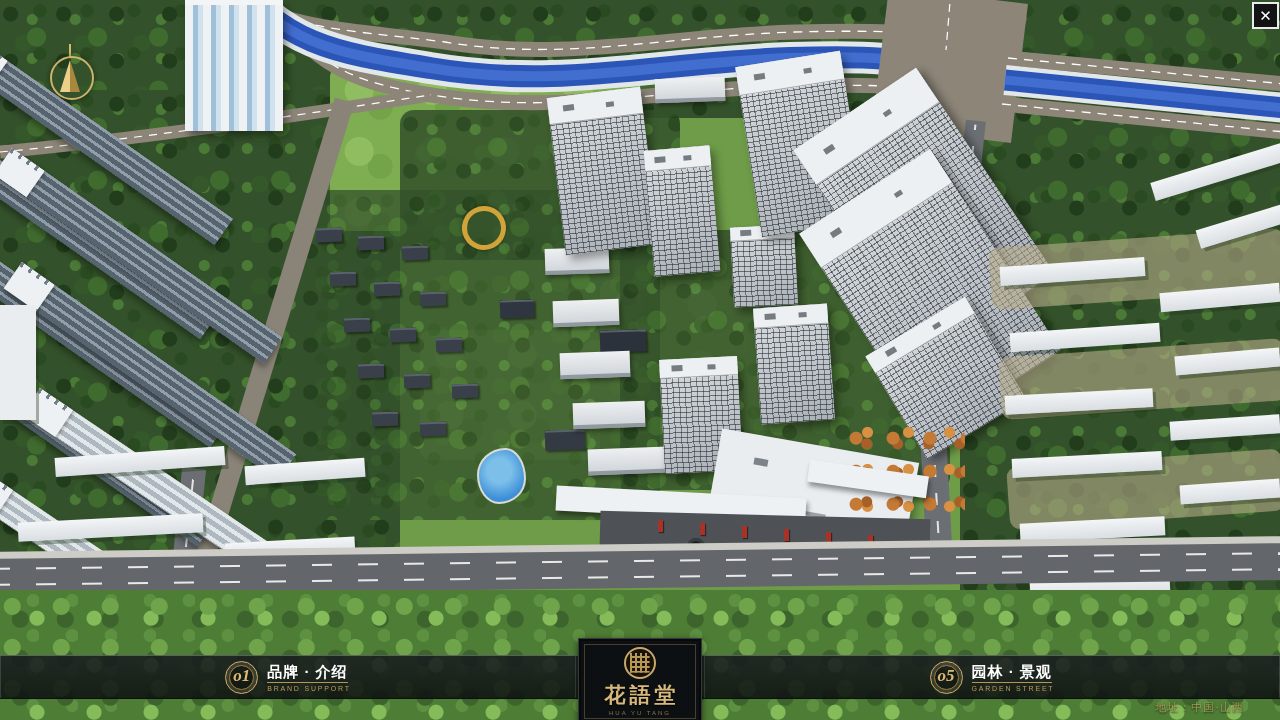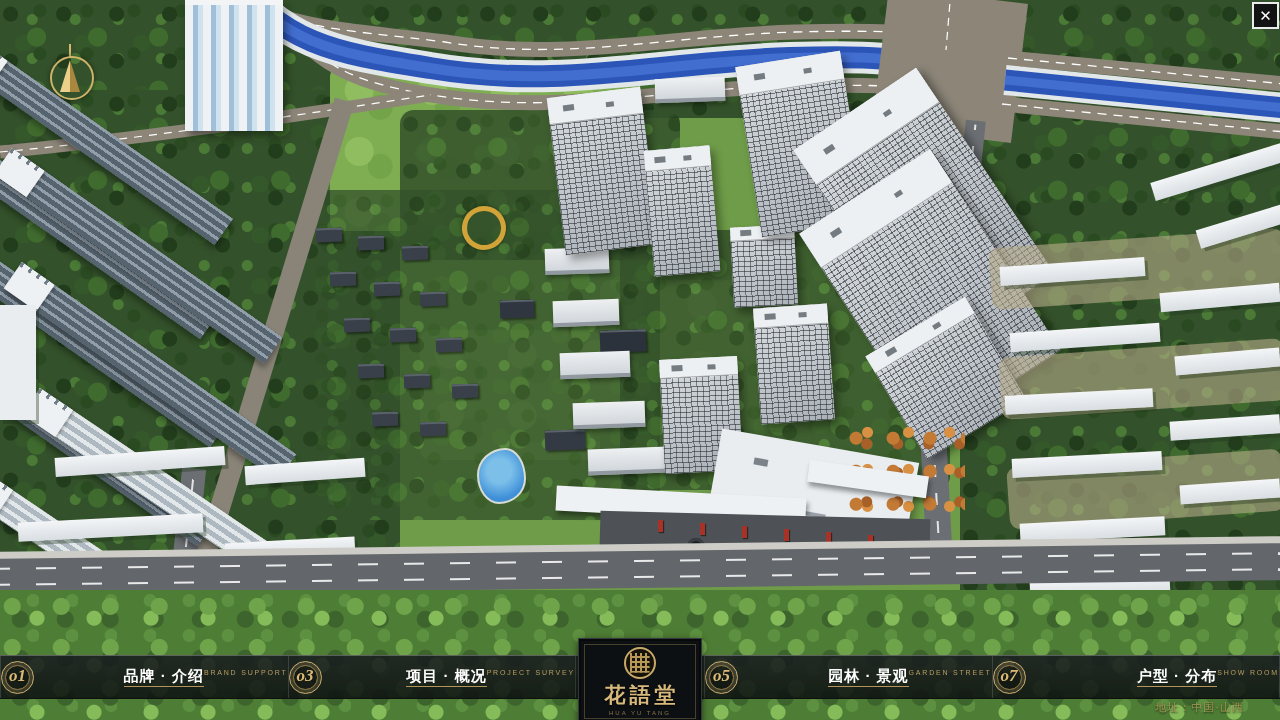--- a/index.html
+++ b/index.html
@@ -106,30 +106,30 @@
   #close-btn{position:absolute;right:1px;top:2px;width:27px;height:27px;background:#131313;
       border:2px solid #ececec;color:#fff;font-size:15px;line-height:23px;text-align:center;
       cursor:pointer;padding:0;font-family:"Liberation Sans",sans-serif;}
 
   
   #bar{position:absolute;left:0;right:0;top:655px;height:42px;
       background:linear-gradient(rgba(26,29,32,.88),rgba(12,14,16,.85));
       border-top:1px solid rgba(255,255,255,.30);border-bottom:1px solid rgba(0,0,0,.55);
       display:flex;align-items:stretch;}
   .grp{flex:1;display:flex;}
-  .nav-item{flex:1;display:flex;align-items:center;justify-content:space-between;gap:9px;
+  .nav-item{flex:1;display:flex;align-items:center;justify-content:center;gap:9px;
       border-right:1px solid rgba(255,255,255,.14);cursor:pointer;}
   .grp .nav-item:first-child{border-left:1px solid rgba(255,255,255,.14);}
   .ring8{width:31px;height:31px;border-radius:50%;border:1px solid #cfae6f;
       outline:1px solid rgba(170,140,80,.9);outline-offset:-5px;
       display:flex;align-items:center;justify-content:center;flex:0 0 auto;
       background:radial-gradient(circle,rgba(0,0,0,.25) 55%,rgba(205,175,110,.18) 56%);}
   .num{font-family:"Liberation Serif","DejaVu Serif",serif;font-style:italic;font-weight:bold;
       font-size:17px;color:#dcba75;transform:translateY(-1px);}
-  .lblcol{display:flex;flex-direction:row;align-items:flex-start;}
+  .lblcol{display:flex;flex-direction:column;align-items:flex-start;}
   .zh{font-size:15px;font-weight:bold;color:#ffffff;letter-spacing:1px;line-height:17px;
       border-bottom:1px solid #b3945a;padding-bottom:2px;white-space:nowrap;}
   .en{font-size:7px;letter-spacing:1.8px;color:#bb9d60;margin-top:2px;white-space:nowrap;}
   #spacer{width:128px;flex:0 0 auto;}
 
   
   #logo-panel{position:absolute;left:50%;top:639px;transform:translateX(-50%);
       width:118px;height:81px;background:#0d1013;border:2px solid #07090b;
       box-shadow:0 0 0 1px #34373b,0 2px 8px rgba(0,0,0,.7);cursor:pointer;
       display:flex;flex-direction:column;align-items:center;}
@@ -330,50 +330,32 @@
   <div class="grp">
     <div class="nav-item">
       <div class="ring8">
           <span class="num">o1</span>
         </div>
       <div class="lblcol">
         <div class="zh">品牌 · 介绍</div>
         <div class="en">BRAND SUPPORT</div>
       </div>
     </div>
-    <div class="nav-item">
-      <div class="ring8">
-          <span class="num">o3</span>
-        </div>
-      <div class="lblcol">
-        <div class="zh">项目 · 概况</div>
-        <div class="en">PROJECT SURVEY</div>
-      </div>
-    </div>
   </div>
   <div id="spacer"></div>
   <div class="grp">
     <div class="nav-item">
       <div class="ring8">
           <span class="num">o5</span>
         </div>
       <div class="lblcol">
         <div class="zh">园林 · 景观</div>
         <div class="en">GARDEN STREET</div>
       </div>
     </div>
-    <div class="nav-item">
-      <div class="ring8">
-          <span class="num">o7</span>
-        </div>
-      <div class="lblcol">
-        <div class="zh">户型 · 分布</div>
-        <div class="en">SHOW ROOM</div>
-      </div>
-    </div>
   </div>
 </div>
 
 <div id="logo-panel">
   <div class="frame"></div>
   <div class="seal"></div>
   <div class="logo-name">花語堂</div>
   <div class="logo-sub">HUA YU TANG</div>
 </div>
 

